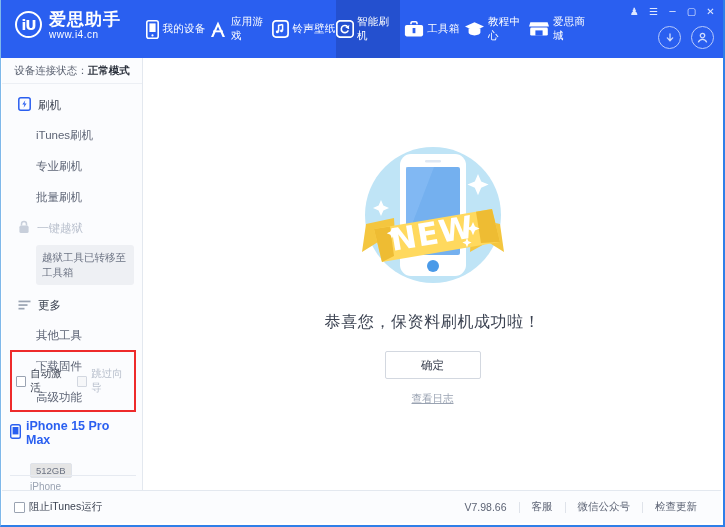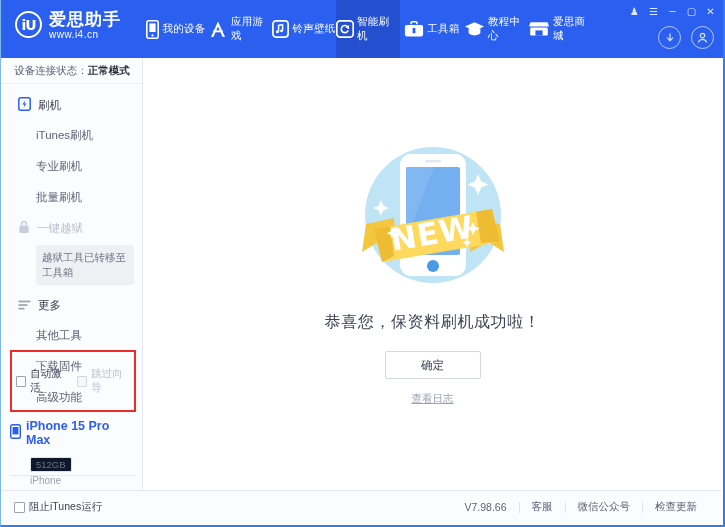--- a/index.html
+++ b/index.html
@@ -114,23 +114,23 @@
   
   .device {
     position:absolute; left:8px; right:6px; bottom:22px; height:56px;
     padding-top:3px;
   }
   .dev-title {
     display:flex; align-items:center; gap:5px;
     font-size:12.5px; font-weight:bold; color:#2a5ff0;
   }
   .dev-cap {
-    display:inline-block; margin:10px 0 0 20px; padding:1px 5px;
+    display:inline-block; margin:16px 0 0 20px; padding:1px 5px;
     border:1px solid #dfe3ea; border-radius:2px;
-    font-size:9.5px; color:#6d7484; background:#0f172a;
+    font-size:9.5px; color:#6d7484; background:#e5e5e5;
   }
   .dev-sub { margin:3px 0 0 20px; font-size:10px; color:#9aa3b2; }
 
   .side-sep {
     position:absolute; left:8px; right:6px; bottom:18px;
     border-top:1px solid #e6eaf1;
   }
 
   
   .main {

